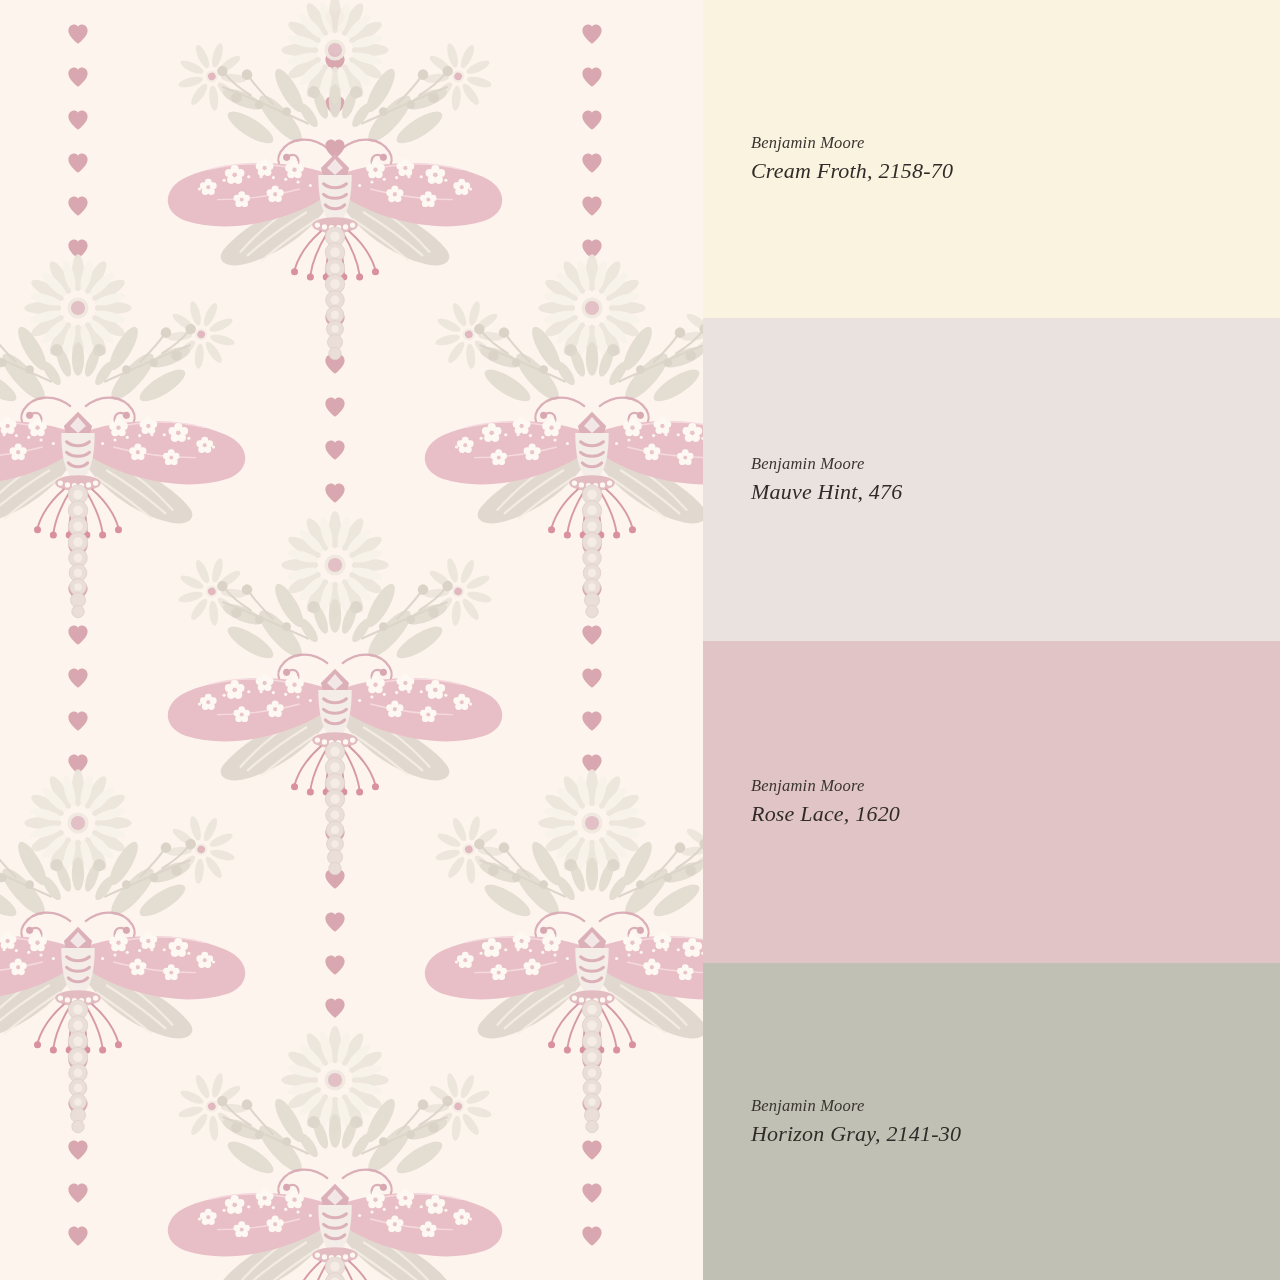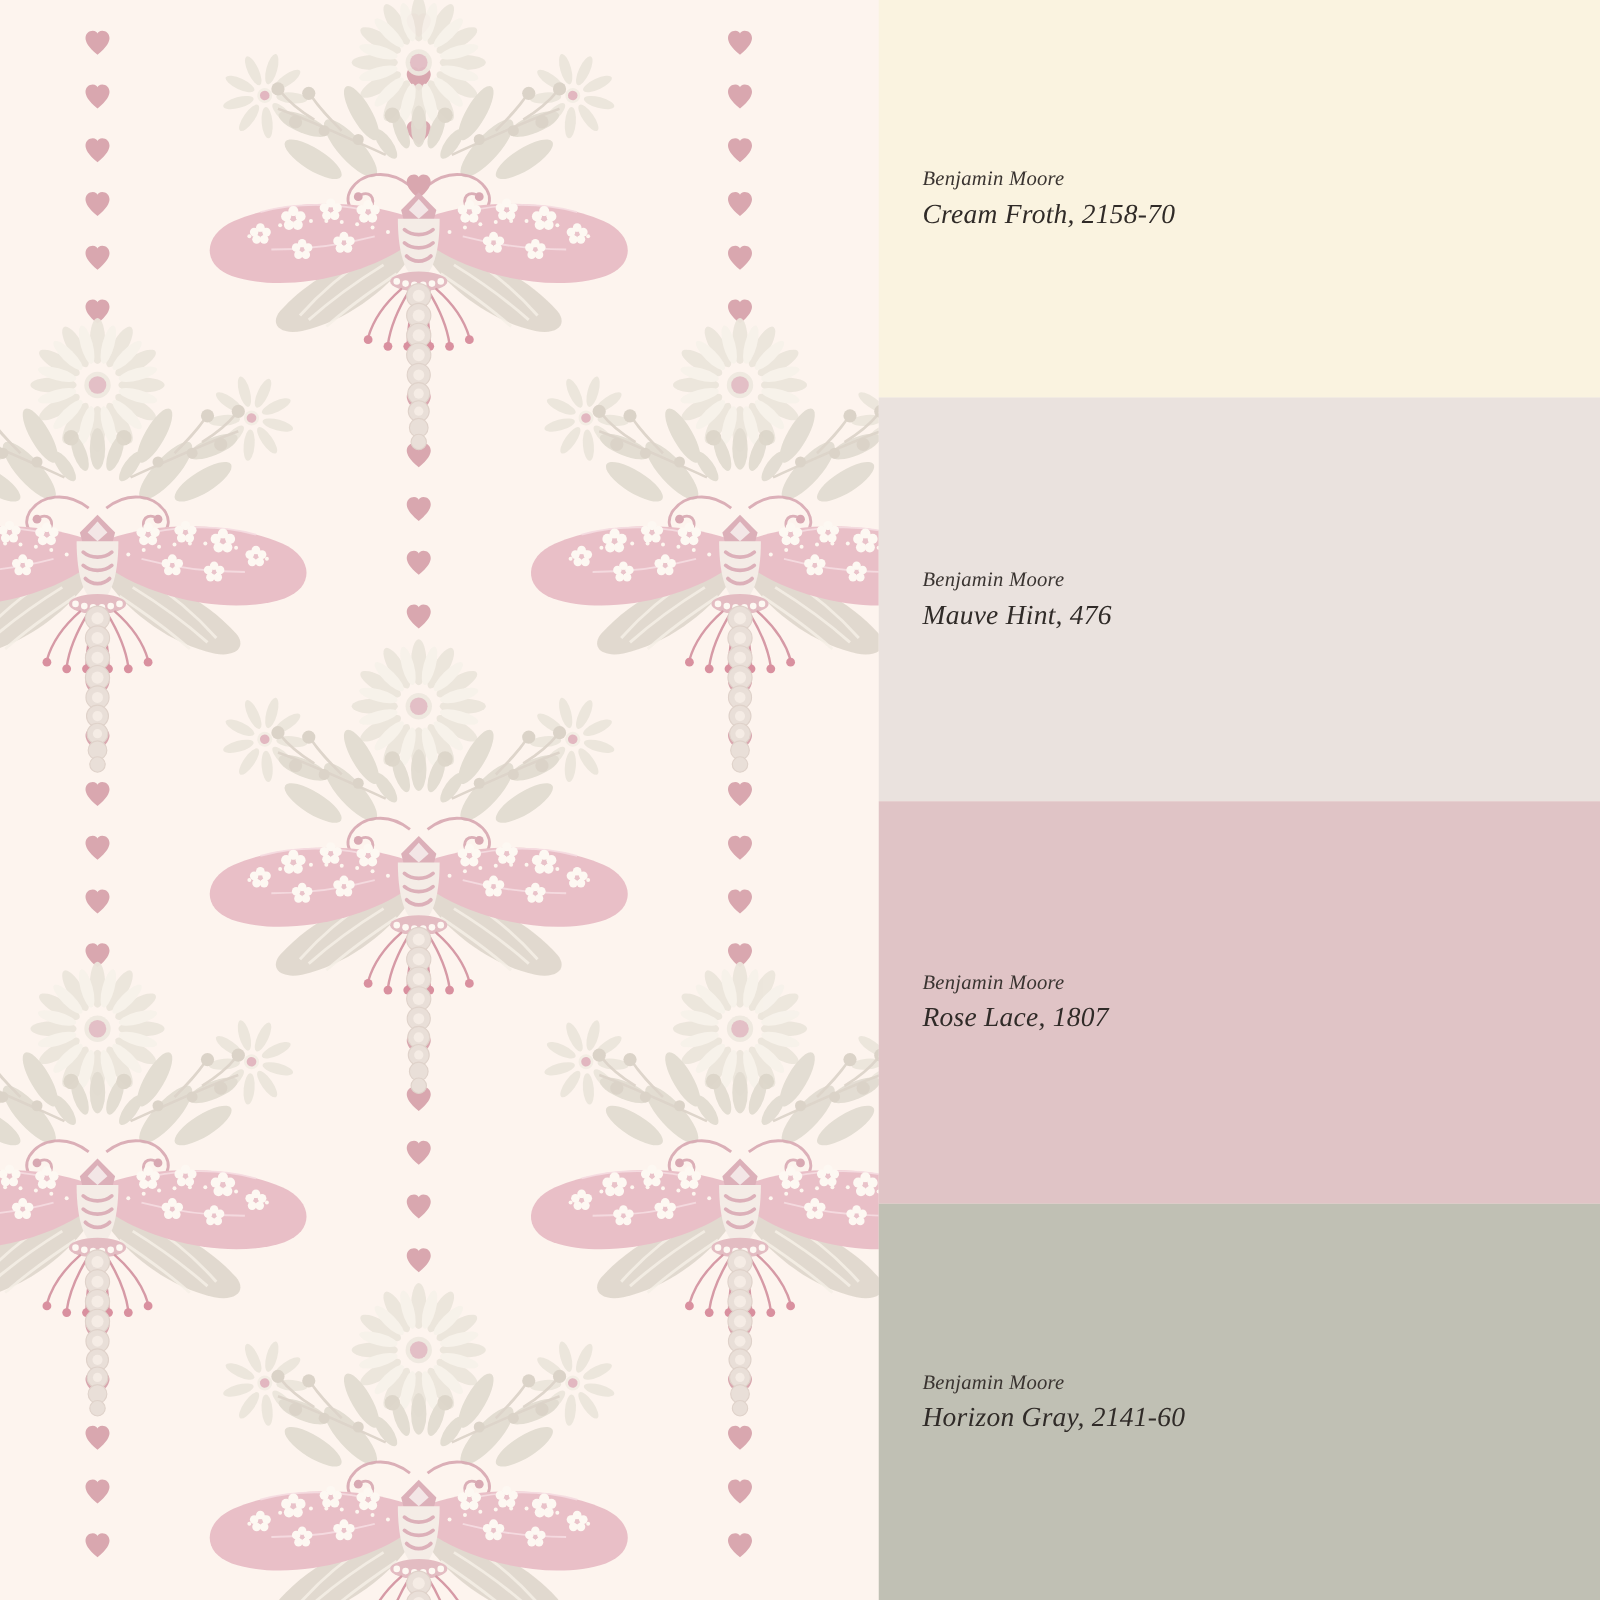--- a/index.html
+++ b/index.html
@@ -21,21 +21,21 @@
 
   
   #swatches{
     position:relative;
     width:577px;height:1280px;
     display:flex;flex-direction:column;
   }
   .swatch{
     position:relative;
     display:flex;flex-direction:column;justify-content:center;
-    padding-left:35px;
+    padding-left:48px;
     box-sizing:border-box;
   }
   .brand{
     font-style:italic;
     font-size:16.5px;
     letter-spacing:.2px;
     color:#3a3431;
     line-height:1.25;
     margin-bottom:4px;
   }
@@ -493,22 +493,22 @@
       <div class="pname">Cream Froth, 2158-70</div>
     </div>
 
     <div class="swatch" style="height:323px;background:#eae2de;">
       <div class="brand">Benjamin Moore</div>
       <div class="pname">Mauve Hint, 476</div>
     </div>
 
     <div class="swatch" style="height:322px;background:#e0c4c6;">
       <div class="brand">Benjamin Moore</div>
-      <div class="pname">Rose Lace, 1807</div>
+      <div class="pname">Rose Lace, 1620</div>
     </div>
 
     <div class="swatch" style="height:317px;background:#c0c0b4;">
       <div class="brand">Benjamin Moore</div>
-      <div class="pname">Horizon Gray, 2141-60</div>
+      <div class="pname">Horizon Gray, 2141-30</div>
     </div>
 
   </div>
 </div>
 
 </body></html>

